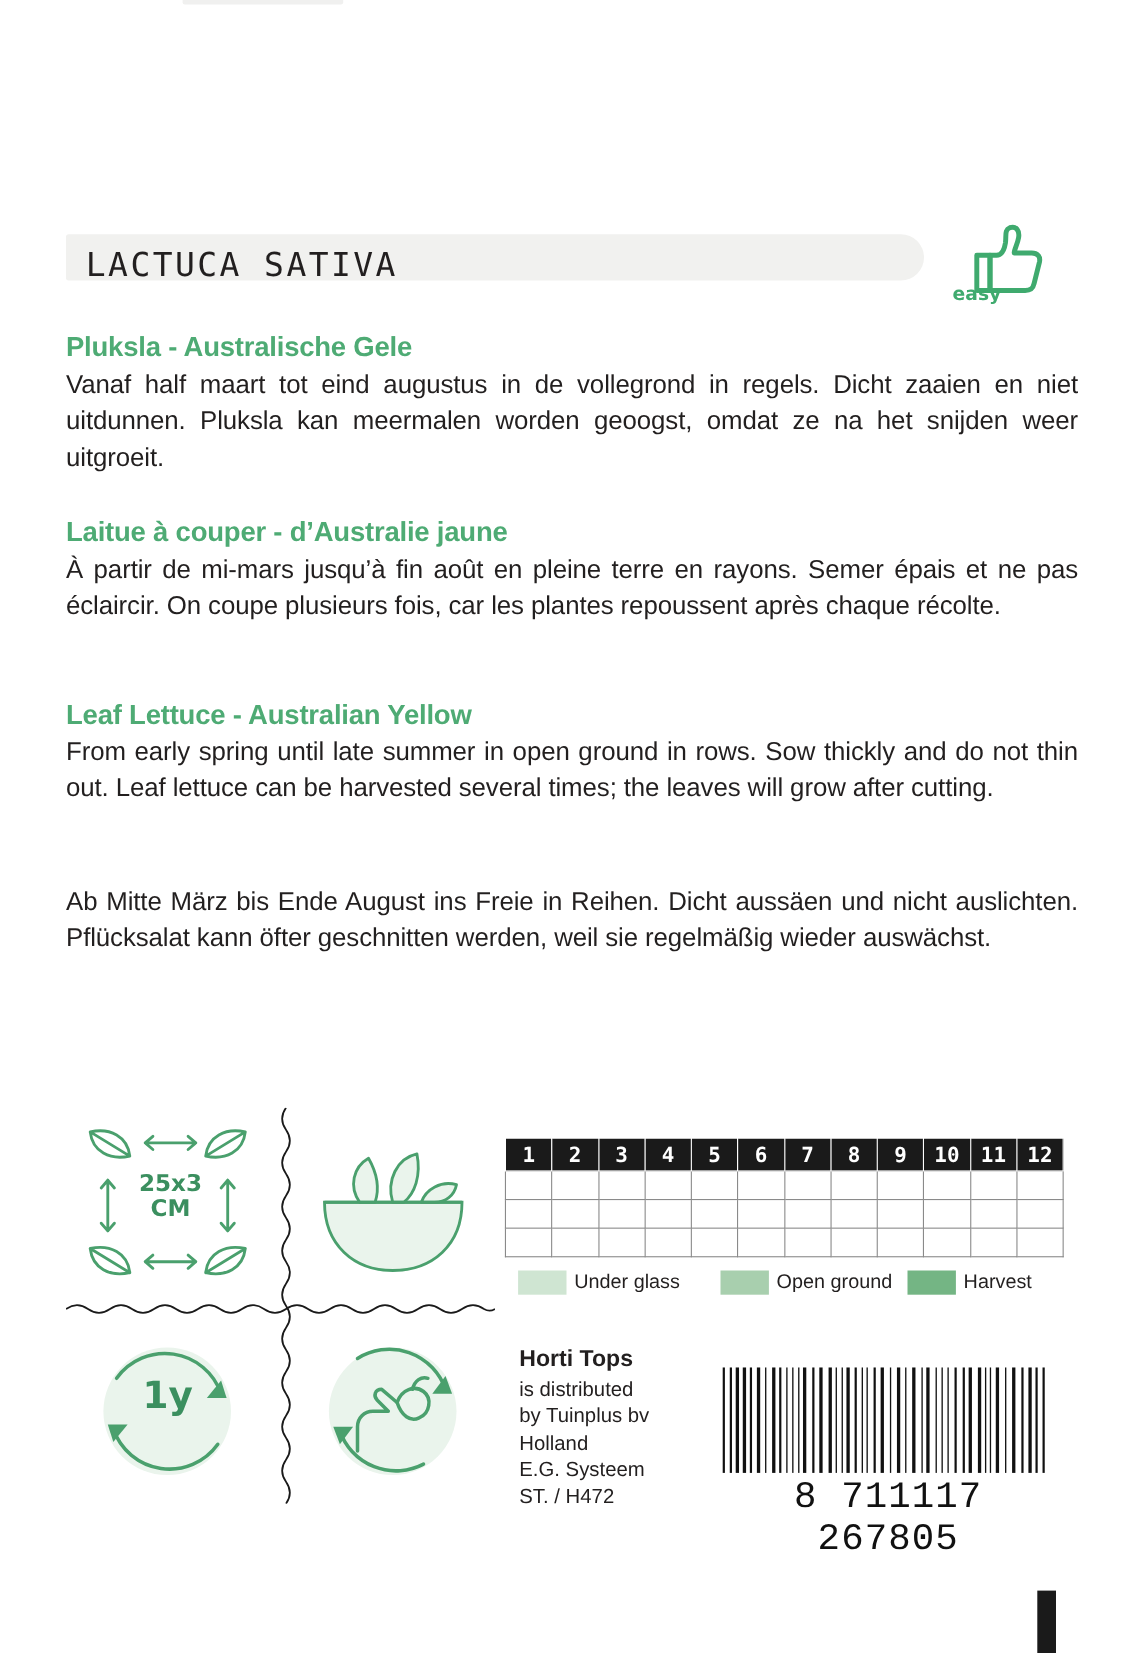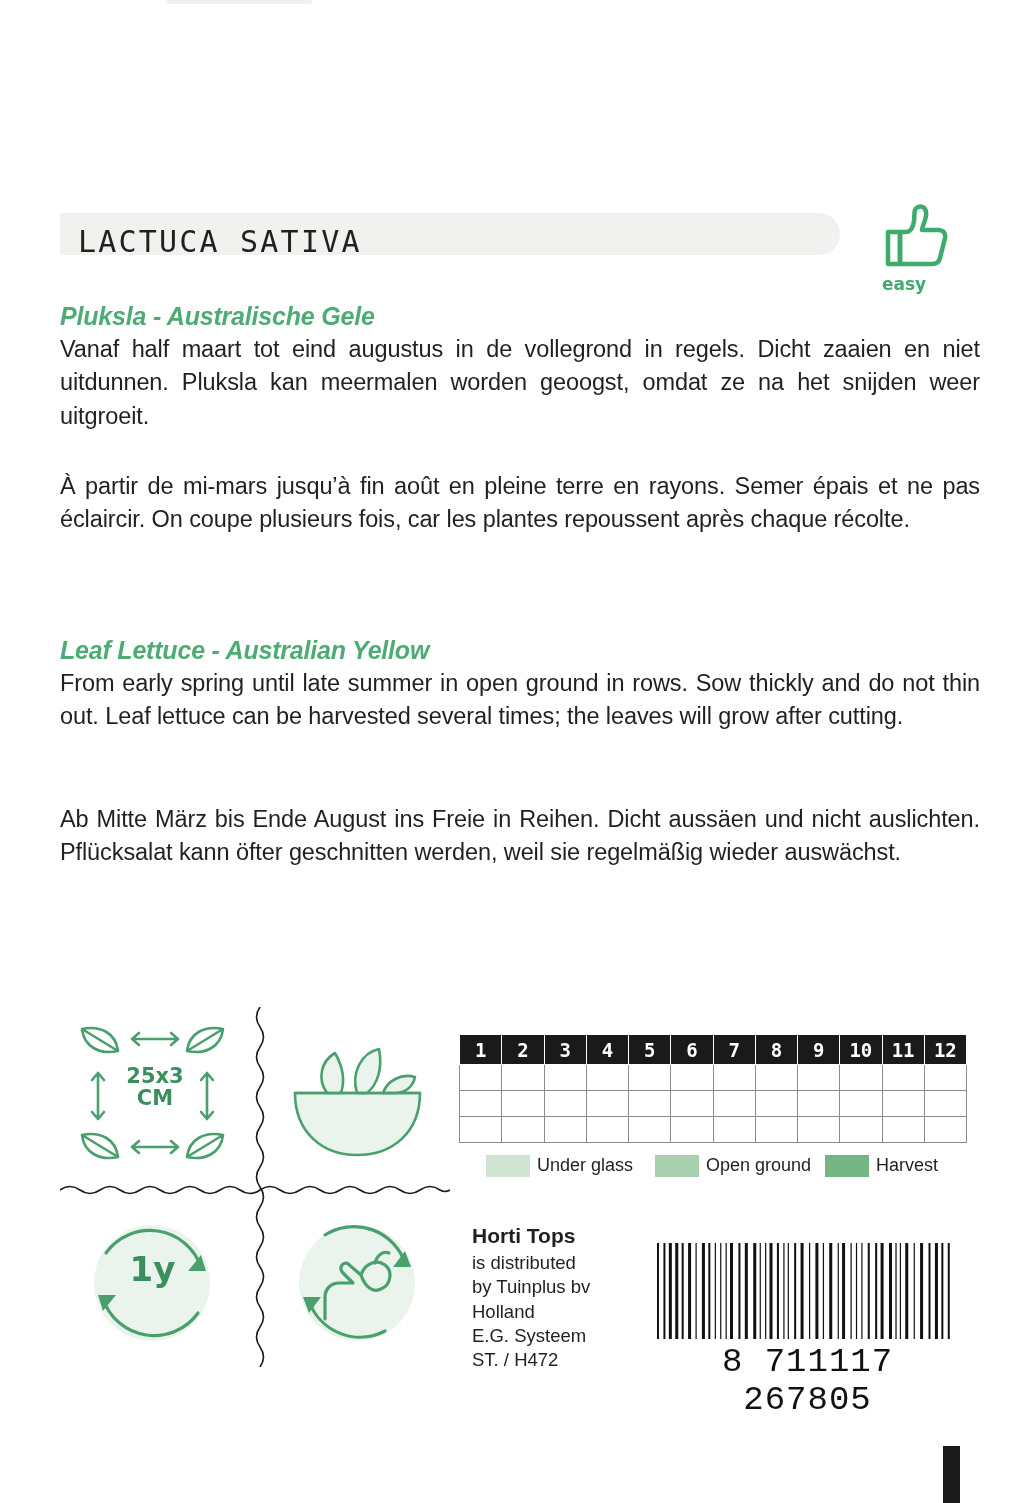--- a/index.html
+++ b/index.html
@@ -53,40 +53,38 @@
   .easy-badge {
     position: absolute;
     left: 866px;
     top: 200px;
     width: 86px;
     height: 95px;
   }
   .easy-label {
     position: absolute;
     left: 0;
-    top: 74px;
+    top: 58px;
     width: 76px;
-    text-align: center;
     font-size: 17px;
     font-weight: bold;
     color: #3faa6e;
     font-family: "DejaVu Sans", sans-serif;
   }
 
   
   .block {
     position: absolute;
     left: 60px;
     width: 920px;
   }
   .block h2 {
     margin: 0 0 2px 0;
     font-size: 25px;
     font-weight: bold;
-    font-style: italic;
     color: #4eab74;
     letter-spacing: -0.2px;
   }
   .block p {
     margin: 0;
     font-size: 23.5px;
     line-height: 1.42;
     color: #221f1f;
     text-align: justify;
     letter-spacing: -0.1px;
@@ -197,21 +195,21 @@
     width: 44px;
     height: 22px;
     vertical-align: middle;
     margin-right: 7px;
   }
   .legend .item {
     position: absolute;
     top: 0;
     white-space: nowrap;
   }
-  .lg-1 { left: 27px; }
+  .lg-1 { left: 12px; }
   .lg-2 { left: 196px; }
   .lg-3 { left: 366px; }
   .sw-glass   { background: #cfe5d2; }
   .sw-open    { background: #a8cfae; }
   .sw-harvest { background: #74b584; }
 
   
   .brand {
     position: absolute;
     left: 472px;
@@ -275,20 +273,21 @@
   </svg>
   <div class="easy-label">easy</div>
 </div>
 
 <div class="block" id="block-nl">
   <h2>Pluksla - Australische Gele</h2>
   <p>Vanaf half maart tot eind augustus in de vollegrond in regels. Dicht zaaien en niet uitdunnen. Pluksla kan meermalen worden geoogst, omdat ze na het snijden weer uitgroeit.</p>
 </div>
 
 <div class="block" id="block-fr">
+  <h2>Laitue à couper - d’Australie jaune</h2>
   <p>À partir de mi-mars jusqu’à fin août en pleine terre en rayons. Semer épais et ne pas éclaircir. On coupe plusieurs fois, car les plantes repoussent après chaque récolte.</p>
 </div>
 
 <div class="block" id="block-en">
   <h2>Leaf Lettuce - Australian Yellow</h2>
   <p>From early spring until late summer in open ground in rows. Sow thickly and do not thin out. Leaf lettuce can be harvested several times; the leaves will grow after cutting.</p>
 </div>
 
 <div class="block" id="block-de">
   <p>Ab Mitte März bis Ende August ins Freie in Reihen. Dicht aussäen und nicht auslichten. Pflücksalat kann öfter geschnitten werden, weil sie regelmäßig wieder auswächst.</p>

